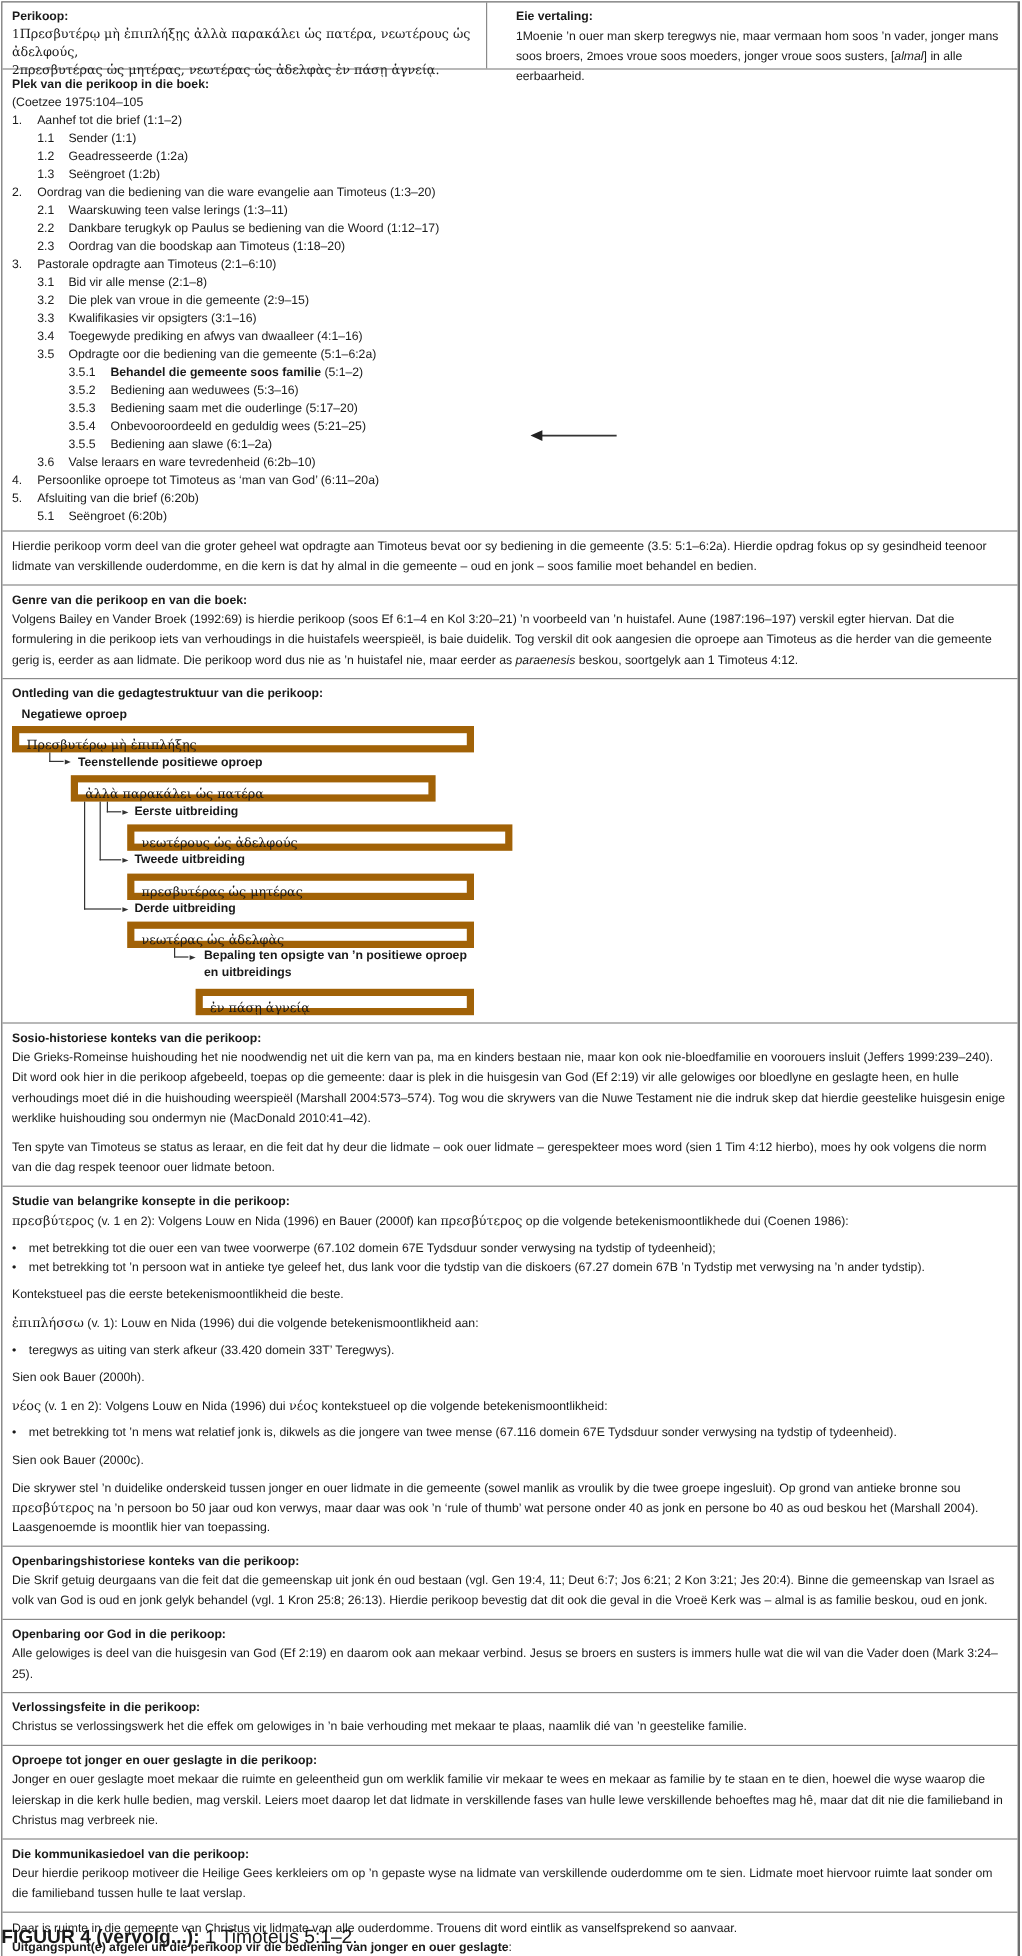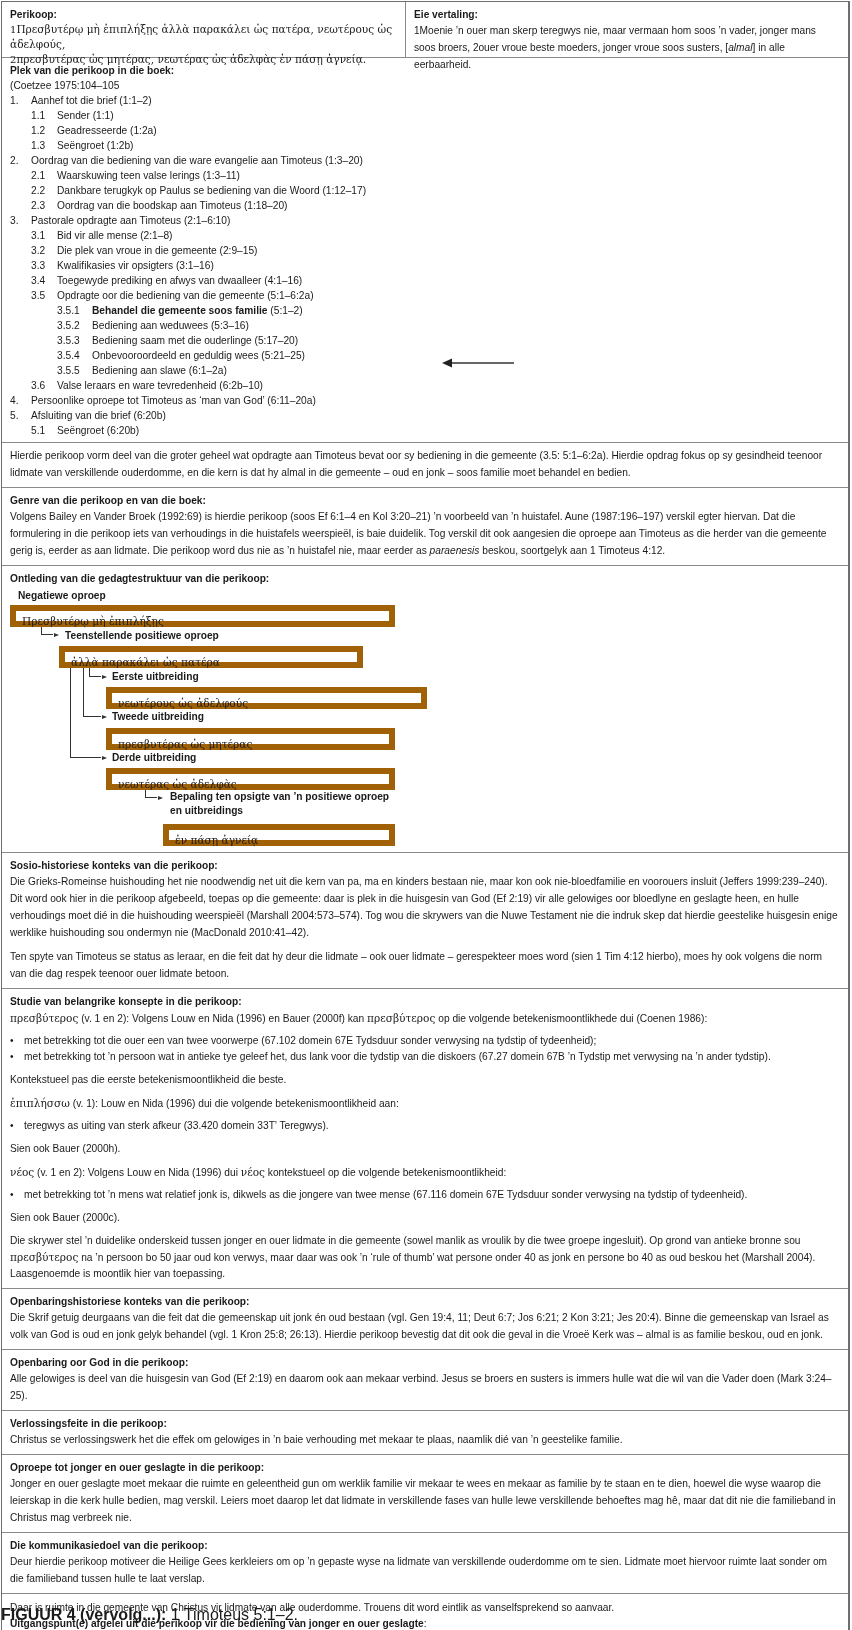--- a/index.html
+++ b/index.html
@@ -4,21 +4,21 @@
 <style>
   * { box-sizing: border-box; margin: 0; padding: 0; }
   html, body { width: 852px; height: 1630px; background: #ffffff; }
   body { font-family: "Liberation Sans", sans-serif; color: #1a1a1a; font-size: 10.2px; line-height: 15px; position: relative; overflow: hidden; }
   .frame { position: absolute; left: 1px; top: 1px; width: 849px; border: 1.5px solid #6e6e6e; border-right-width: 2.5px; border-bottom-width: 2.5px; }
   .row { border-bottom: 1px solid #8a8a8a; padding: 5px 8px 6px 8px; position: relative; }
   .row:last-child { border-bottom: none; }
   .row.split { display: flex; padding: 0; }
   .row.split .cell { padding: 5px 8px 6px 8px; }
   .row.split .cell.left { width: 404px; border-right: 1.5px solid #8a8a8a; }
-  .row.split .cell.right { flex: 1; }
+  .row.split .cell.right { flex: 1; margin-left: 16px; }
   .h { font-weight: bold; }
   .greek { font-family: "DejaVu Serif", "Liberation Serif", serif; font-size: 10.6px; }
   sup.vn { font-size: 10px; vertical-align: baseline; }
   .outline .li { display: flex; white-space: nowrap; }
   .outline .num { display: inline-block; }
   .l1 .num { width: 21px; }
   .l2 { padding-left: 21px; }
   .l2 .num { width: 26px; }
   .l3 { padding-left: 47px; }
   .l3 .num { width: 35px; }
@@ -43,21 +43,21 @@
 <div class="frame">
 
   <div class="row split" style="height:56px;">
     <div class="cell left">
       <div class="h">Perikoop:</div>
       <div class="greek"><sup class="vn">1</sup><span>Πρεσβυτέρῳ μὴ ἐπιπλήξῃς ἀλλὰ παρακάλει ὡς πατέρα, νεωτέρους ὡς ἀδελφούς,</span></div>
       <div class="greek"><sup class="vn">2</sup><span>πρεσβυτέρας ὡς μητέρας, νεωτέρας ὡς ἀδελφὰς ἐν πάσῃ ἁγνείᾳ.</span></div>
     </div>
     <div class="cell right">
       <div class="h">Eie vertaling:</div>
-      <div style="line-height:17px;"><sup class="vn">1</sup><span>Moenie ’n ouer man skerp teregwys nie, maar vermaan hom soos ’n vader, jonger mans soos broers, </span><sup class="vn">2</sup><span>ouer vroue beste moeders, jonger vroue soos susters, [</span><i>almal</i><span>] in alle eerbaarheid.</span></div>
+      <div style="line-height:17px;"><sup class="vn">1</sup><span>Moenie ’n ouer man skerp teregwys nie, maar vermaan hom soos ’n vader, jonger mans soos broers, </span><sup class="vn">2</sup><span>moes vroue soos moeders, jonger vroue soos susters, [</span><i>almal</i><span>] in alle eerbaarheid.</span></div>
     </div>
   </div>
 
   <div class="row" style="padding-bottom:4px;">
     <div class="h">Plek van die perikoop in die boek:</div>
     <div>(Coetzee 1975:104–105</div>
     <div class="outline" id="outline">
         <div class="li l1">
           <span class="num">1.</span>
           <span><span style="white-space: pre;">Aanhef tot die brief (1:1–2)</span></span>

